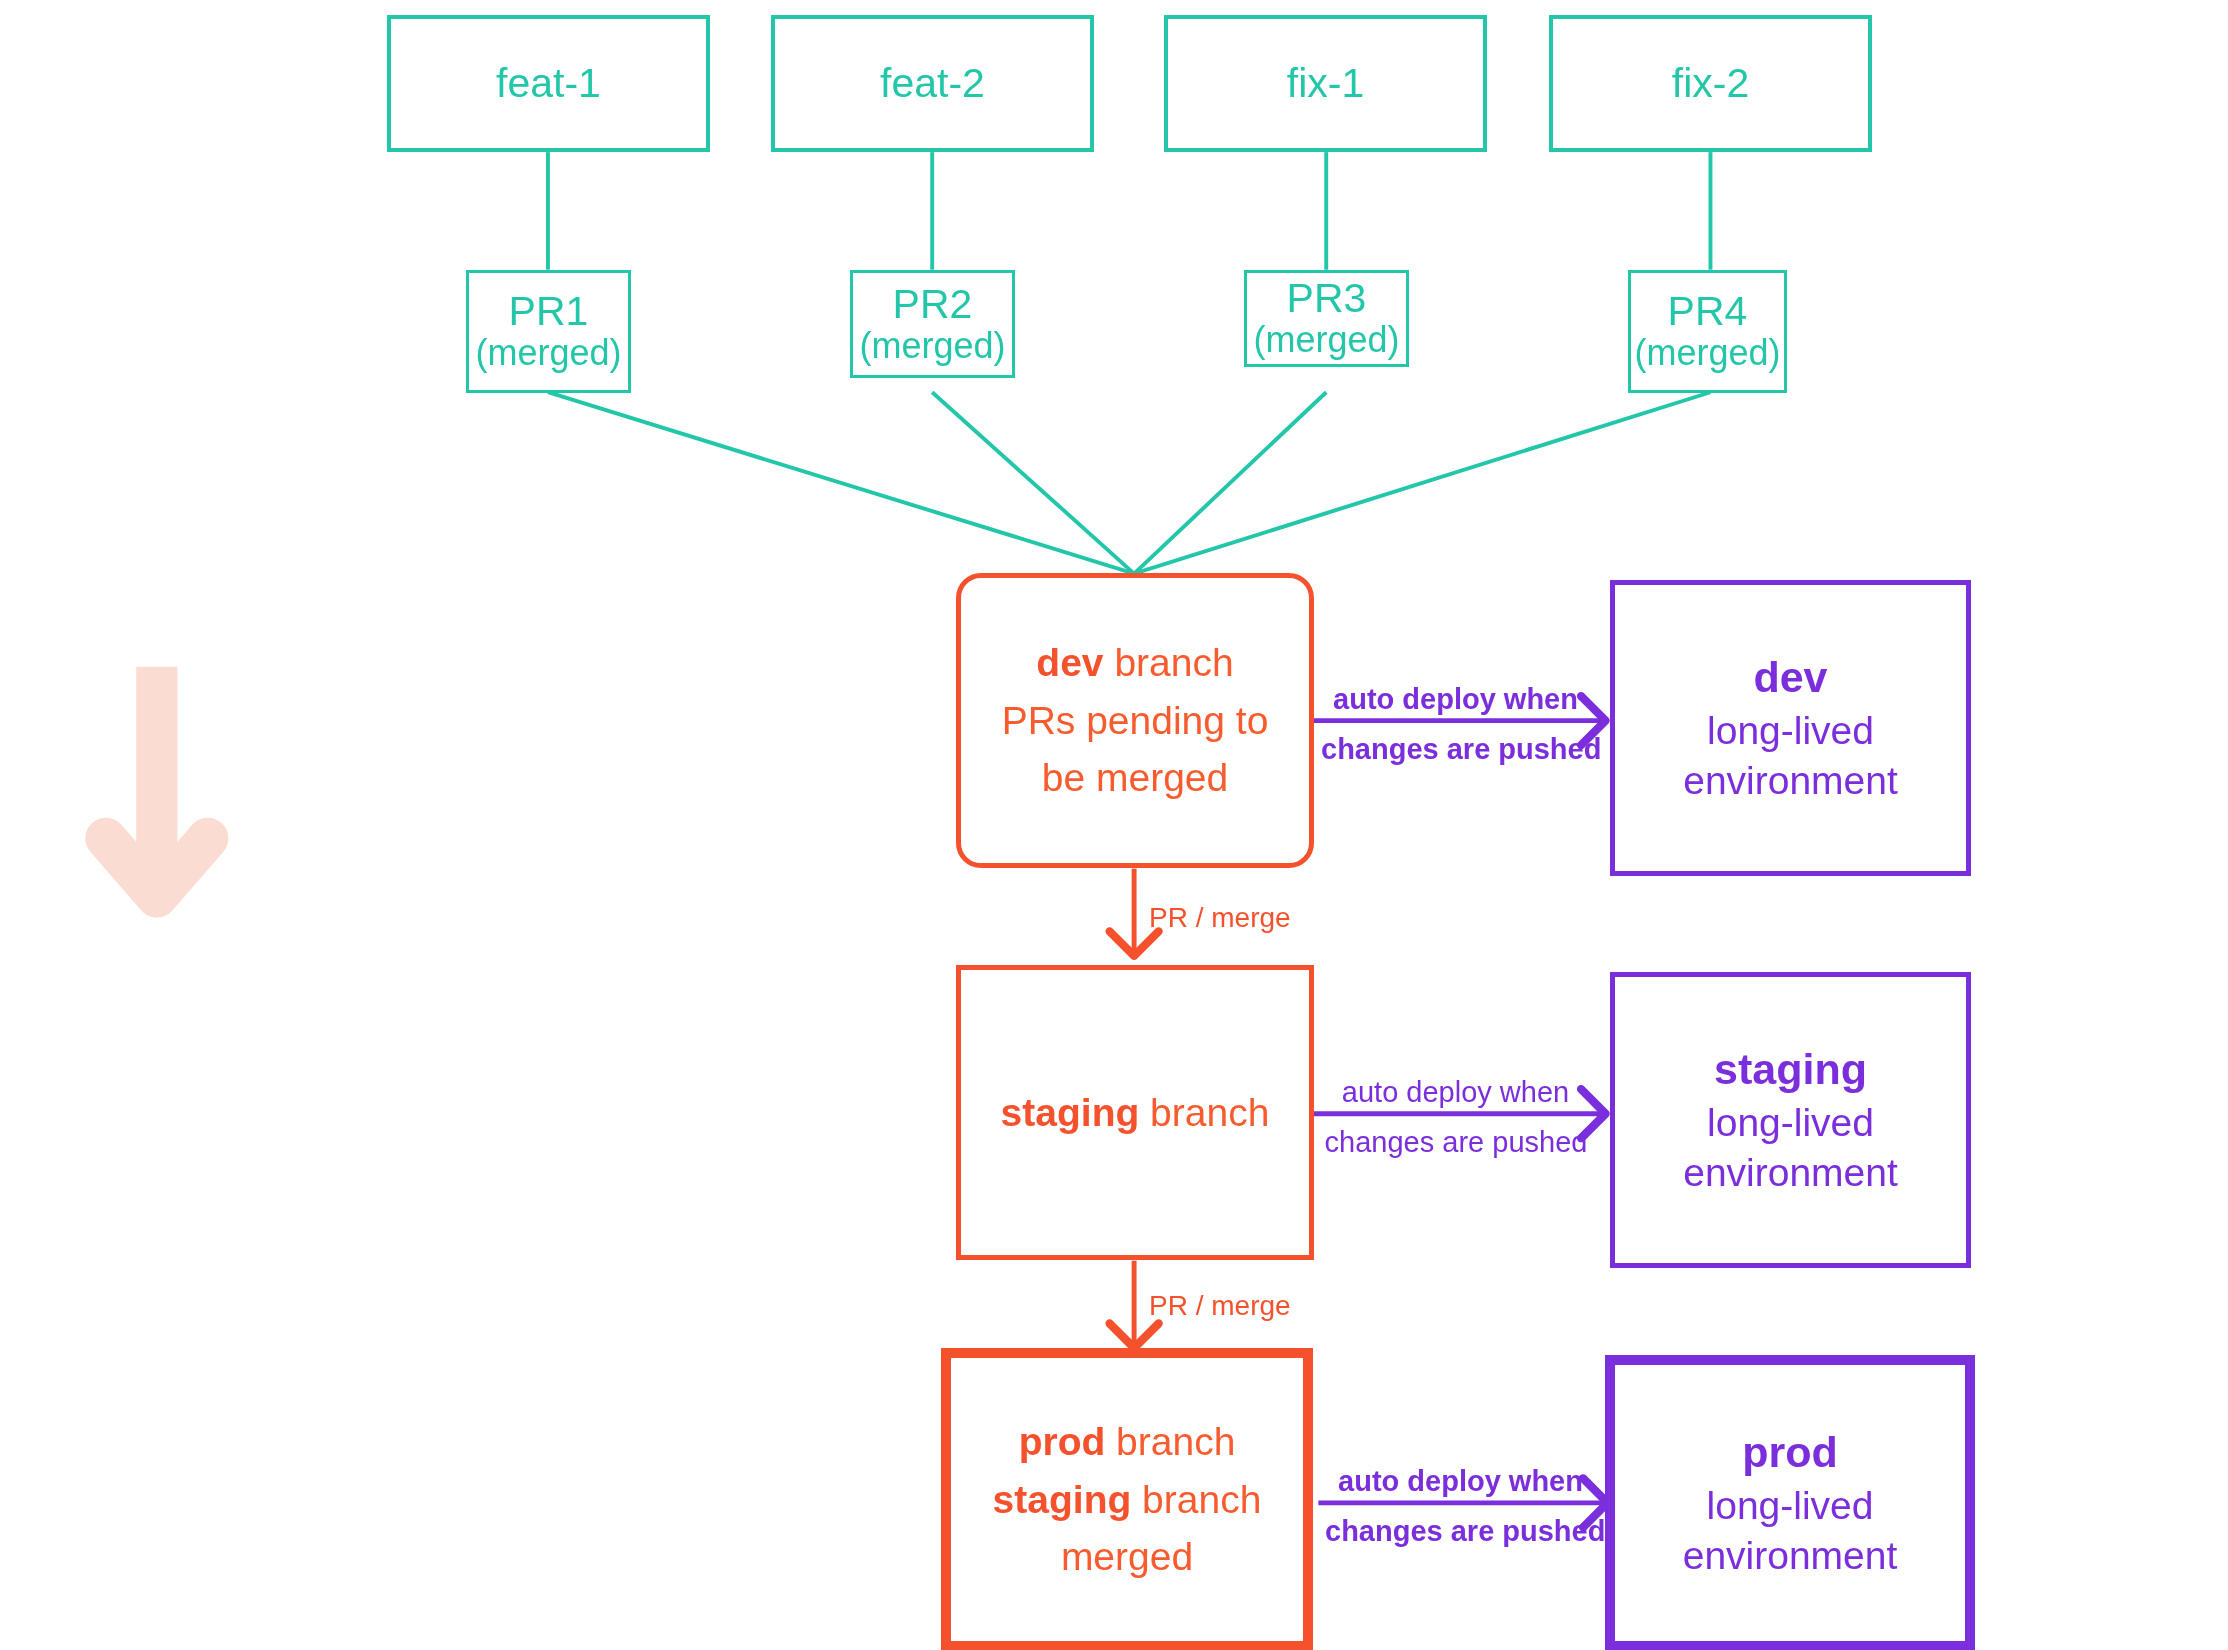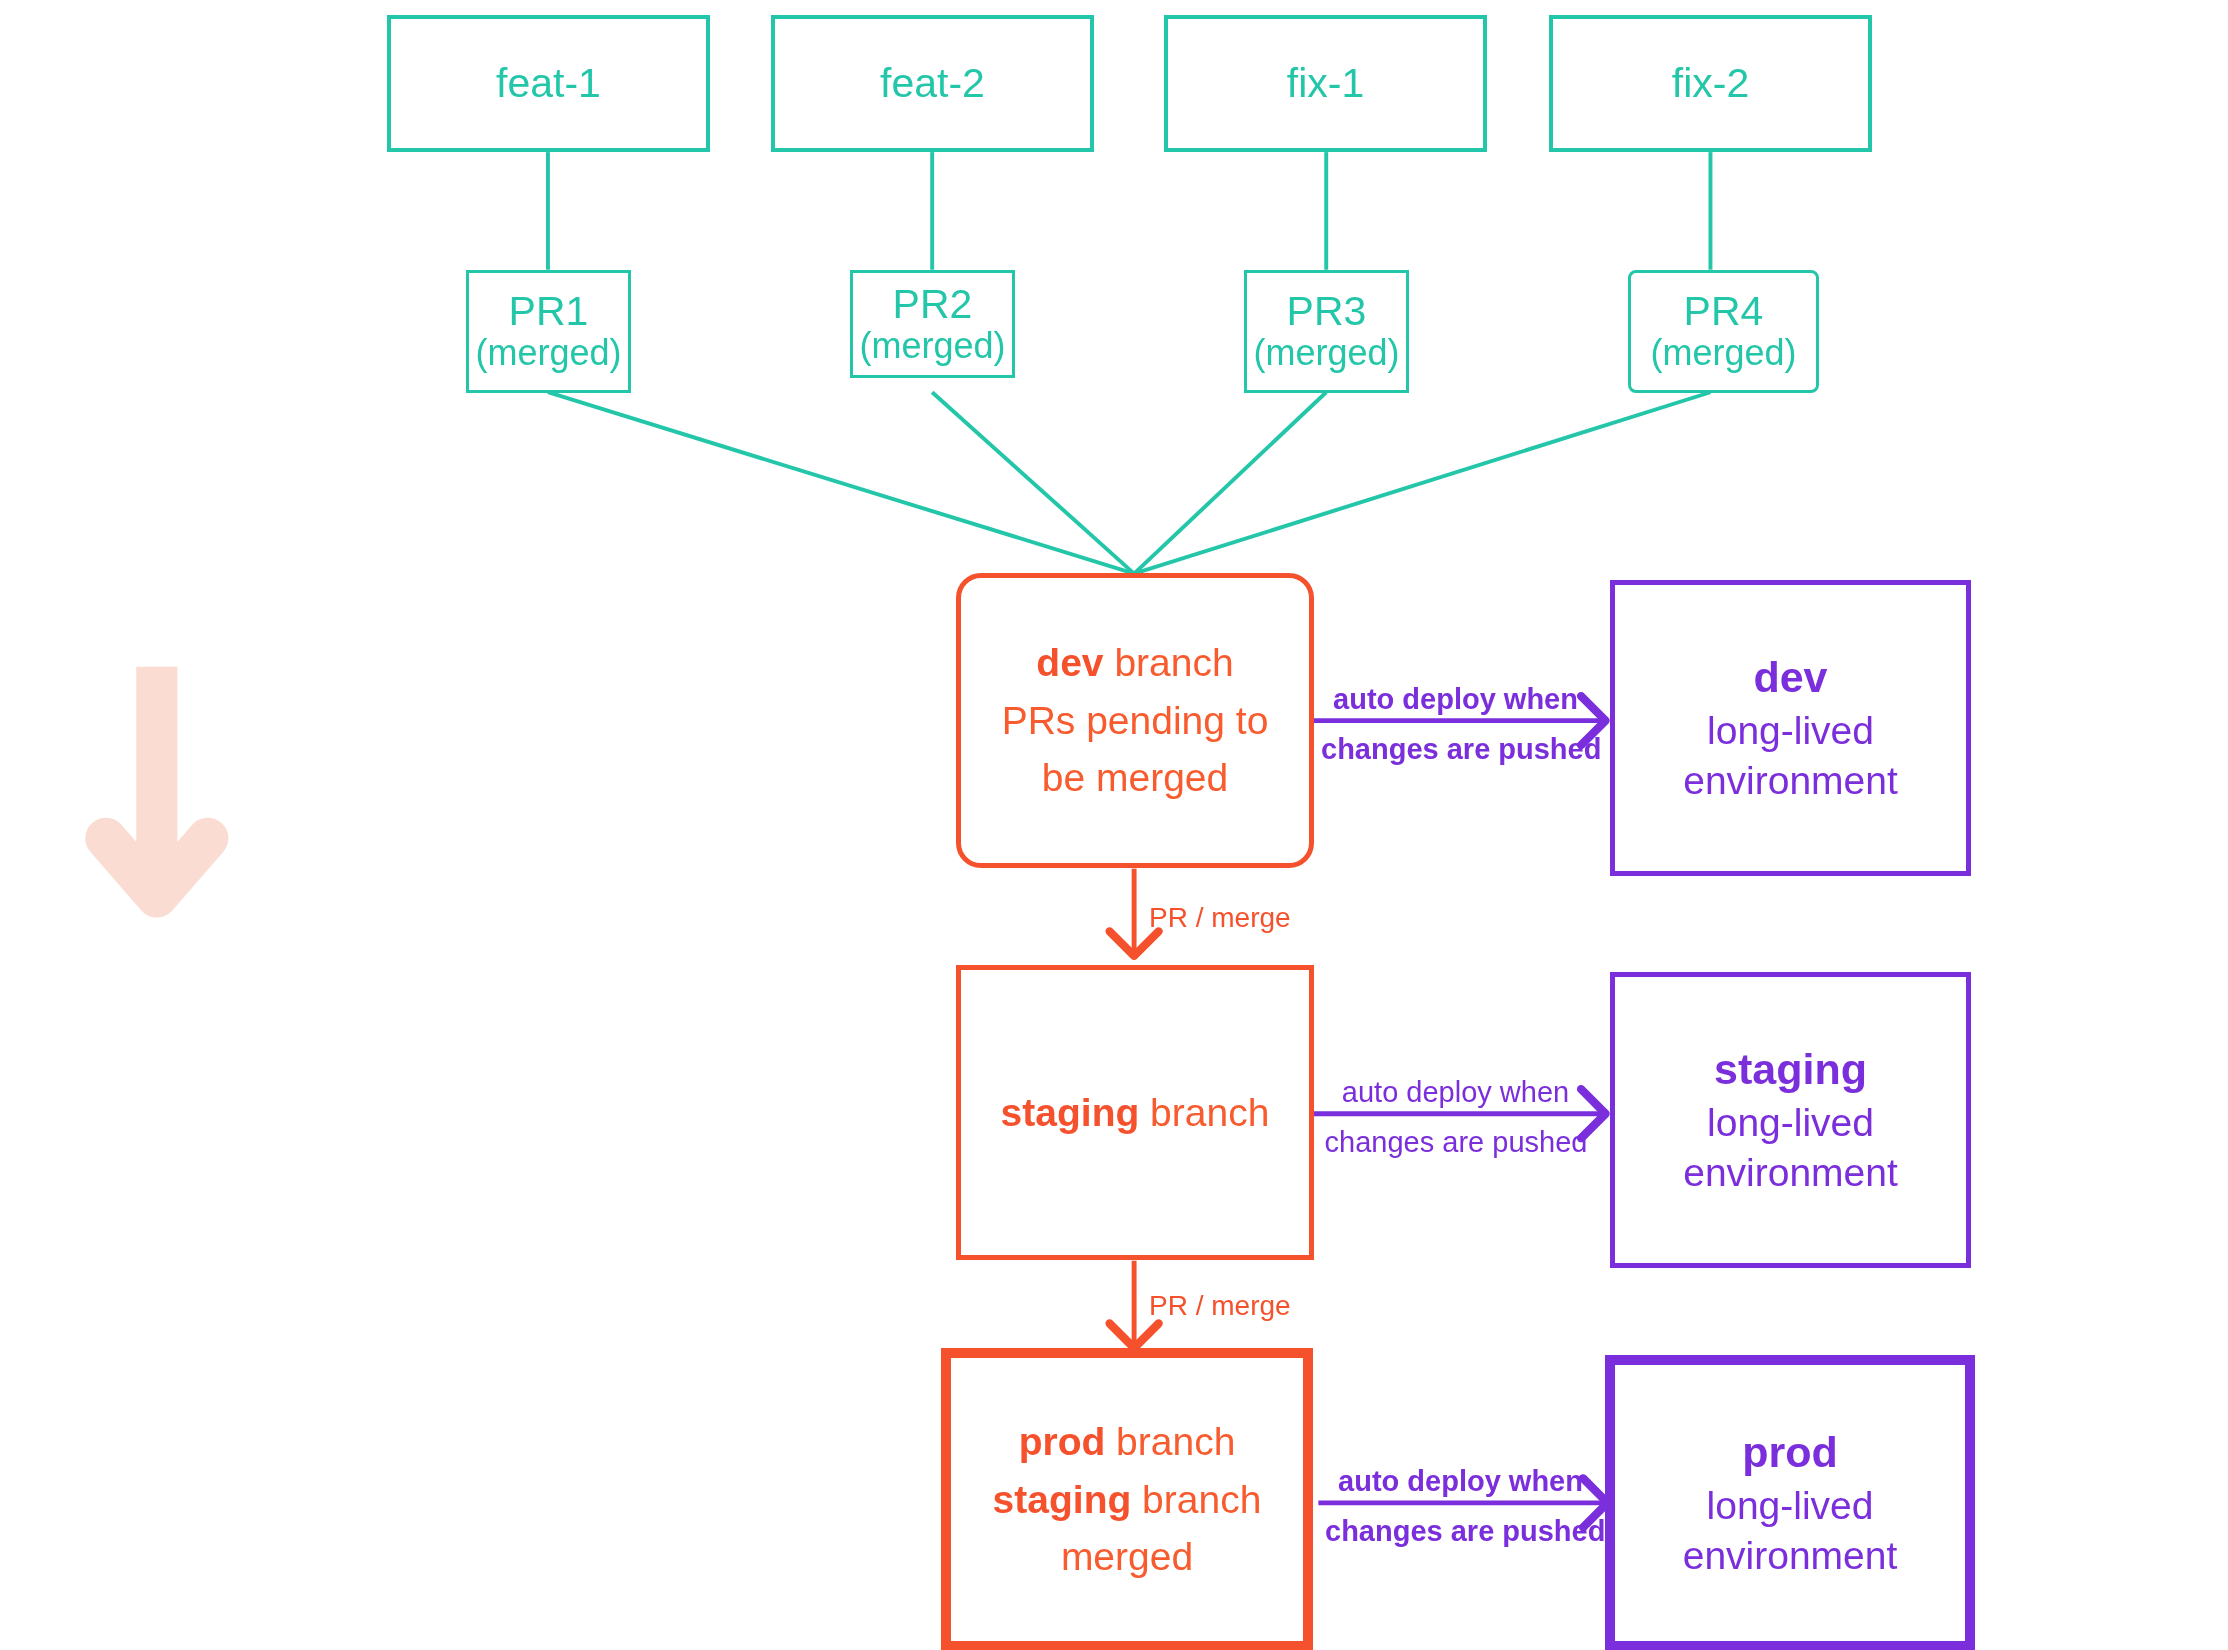--- a/index.html
+++ b/index.html
@@ -104,25 +104,25 @@
   </div>
 
   <div class="box pr" style="left:466px;top:270px;width:165px;height:123px;">
     <div class="prname">PR1</div>
     <div class="prsub">(merged)</div>
   </div>
   <div class="box pr" style="left:850px;top:270px;width:165px;height:108px;">
     <div class="prname">PR2</div>
     <div class="prsub">(merged)</div>
   </div>
-  <div class="box pr" style="left:1244px;top:270px;width:165px;height:123px;">
+  <div class="box pr" style="left:1244px;top:270px;width:165px;height:97px;">
     <div class="prname">PR3</div>
     <div class="prsub">(merged)</div>
   </div>
-  <div class="box pr" style="left:1628px;top:270px;width:191px;height:123px;border-radius:8px;">
+  <div class="box pr" style="left:1628px;top:270px;width:159px;height:123px;">
     <div class="prname">PR4</div>
     <div class="prsub">(merged)</div>
   </div>
 
   <div class="box branch" style="left:956px;top:573px;width:358px;height:295px;border-radius:25px;">
     <div class="line">
       <b>dev</b><span> branch</span>
     </div>
     <div class="line">
       <span>PRs pending to</span>

